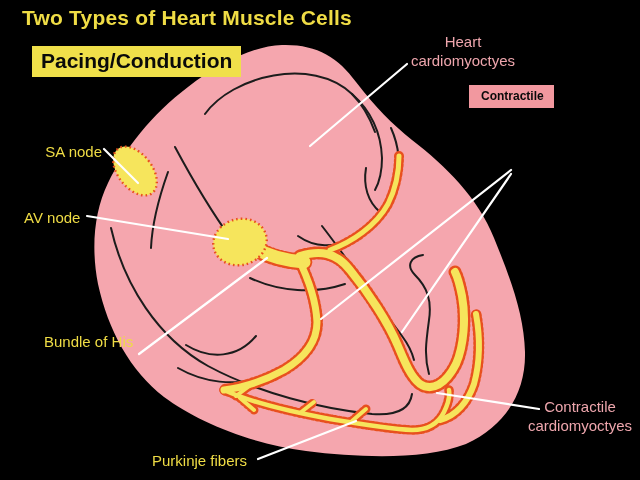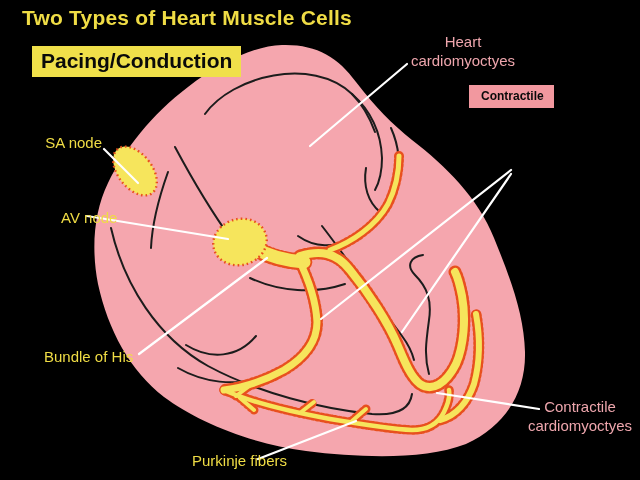--- a/index.html
+++ b/index.html
@@ -43,25 +43,25 @@
   }
   .badge-pacing{
     left:12px;top:46px;background:var(--badge-yellow-bg);
     font-size:21px;padding:3px 9px 4px 9px;margin-left:20px;
   }
   .badge-contractile{
     left:469px;top:85px;background:var(--badge-pink-bg);
     font-size:12px;padding:4px 10px 5px 12px;
   }
   .lbl-atrial{left:400px;top:32px;width:126px;}
-  .lbl-sa{left:18px;top:133px;width:84px;text-align:right;}
-  .lbl-av{left:24px;top:208px;margin-left:37px;}
+  .lbl-sa{left:18px;top:142px;width:84px;text-align:right;}
+  .lbl-av{left:24px;top:208px;}
   .lbl-bundles{left:512px;top:138px;width:126px;}
-  .lbl-his{left:44px;top:347px;}
-  .lbl-purkinje{left:152px;top:451px;margin-left:40px;}
+  .lbl-his{left:44px;top:332px;}
+  .lbl-purkinje{left:152px;top:451px;}
   .lbl-ventricular{left:520px;top:397px;width:120px;}
   .l2{display:block;}
 </style>
 </head>
 <body>
 
 <div id="stage">
 
   <svg width="640" height="480" viewBox="0 0 640 480">
 

